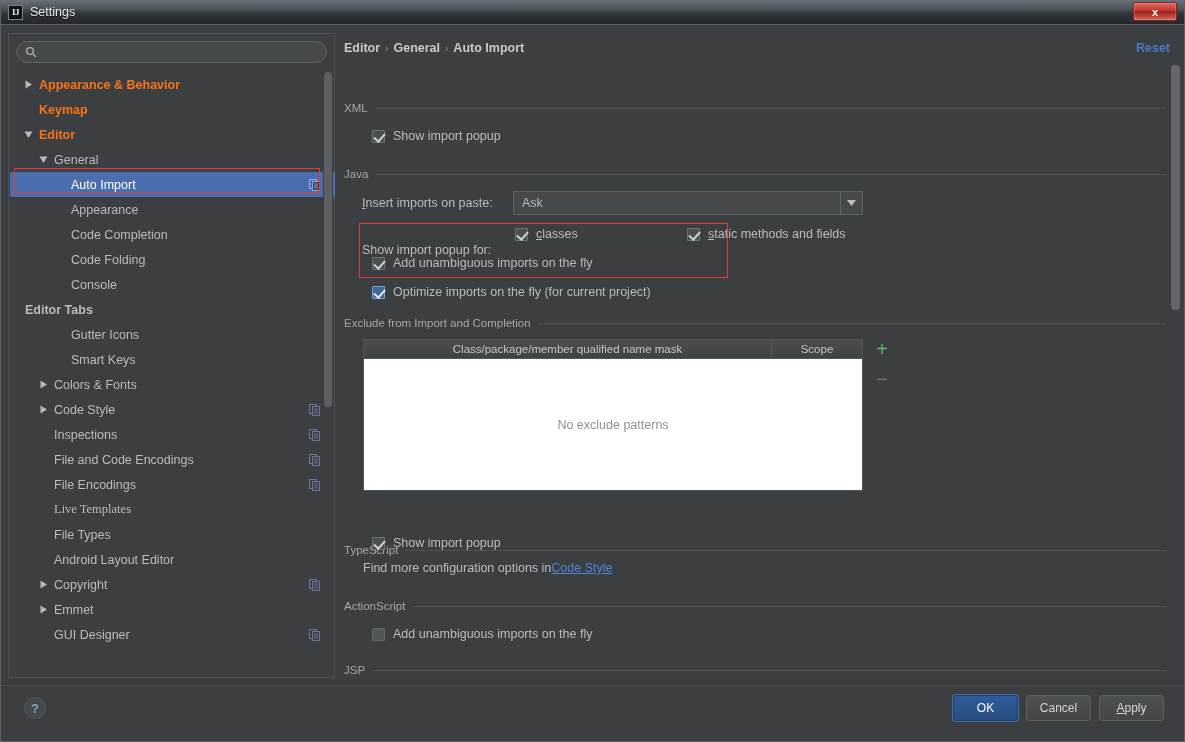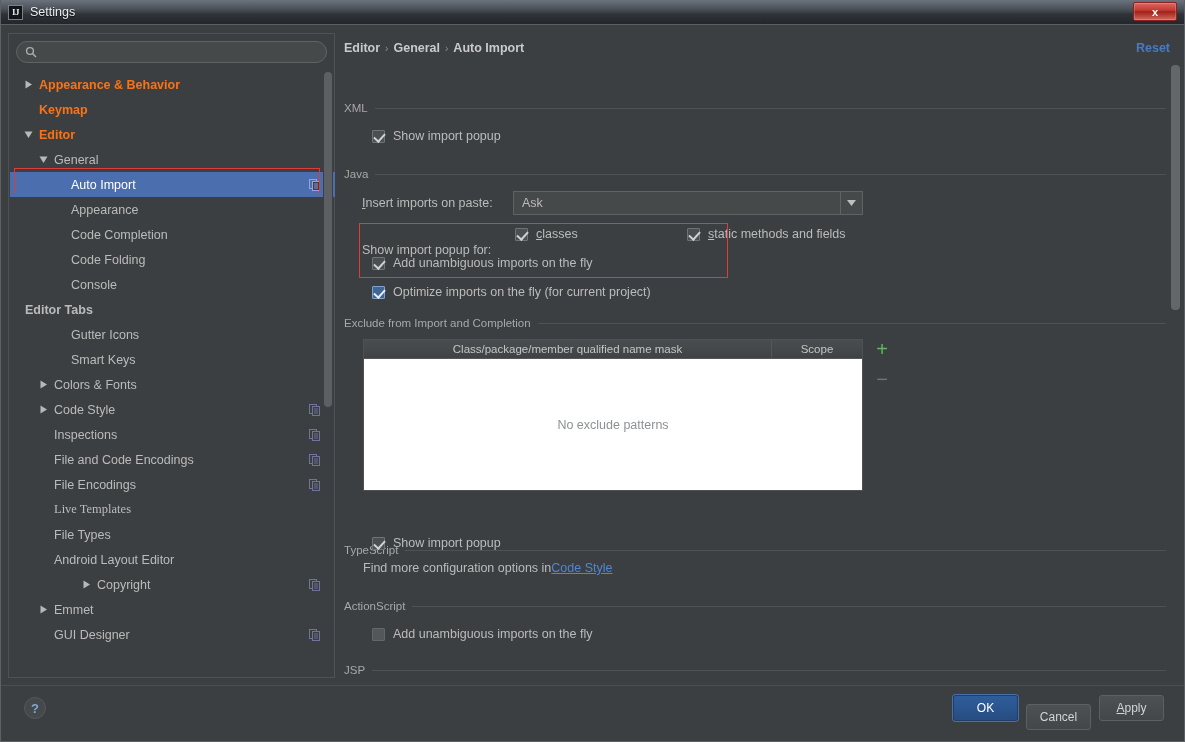--- a/index.html
+++ b/index.html
@@ -296,21 +296,21 @@
     background: linear-gradient(to bottom, #4d5153, #43474a);
     border: 1px solid #5b6063;
   }
   #btn-ok {
     left: 953px; width: 65px;
     background: linear-gradient(to bottom, #2f5d9b, #274d82);
     border: 1px solid #1f3f6b;
     color: #ffffff;
     box-shadow: 0 0 0 1px #4a6fa5;
   }
-  #btn-cancel { left: 1026px; width: 65px; margin-top: 9px; }
+  #btn-cancel { left: 1026px; width: 65px; }
   #btn-apply  { left: 1099px; width: 65px; }
   .mnemonic { text-decoration: underline; }
 
   
   #frame-border {
     position: absolute; left: 0; top: 0;
     width: 1185px; height: 742px;
     border: 1px solid #5d6165;
     border-top: none;
     pointer-events: none;
@@ -470,21 +470,21 @@
             <span class="tree-label">Live Templates</span>
           </div>
           <div class="tree-item" style="padding-left: 29px;">
             <span class="no-twisty"></span>
             <span class="tree-label">File Types</span>
           </div>
           <div class="tree-item" style="padding-left: 29px;">
             <span class="no-twisty"></span>
             <span class="tree-label">Android Layout Editor</span>
           </div>
-          <div class="tree-item" style="padding-left: 29px; margin-left: 43px;">
+          <div class="tree-item" style="padding-left: 29px;">
             <span class="twisty">
               <svg viewBox="0 0 9 9" width="9" height="9">
                 <polygon points="1.5,0.5 8,4.5 1.5,8.5" fill="#b6b8ba"></polygon>
               </svg>
             </span>
             <span class="tree-label">Copyright</span>
             <span class="copy-icon"><svg viewBox="0 0 12 12" width="12" height="12">
                 <rect x="0.5" y="0.5" width="7" height="9" fill="none" stroke="#9aa0e8" stroke-width="1"></rect>
                 <rect x="3.5" y="2.5" width="7" height="9" fill="#3c3f41" stroke="#9aa0e8" stroke-width="1"></rect>
                 <line x1="5" y1="5" x2="9" y2="5" stroke="#9aa0e8" stroke-width="0.9"></line>

